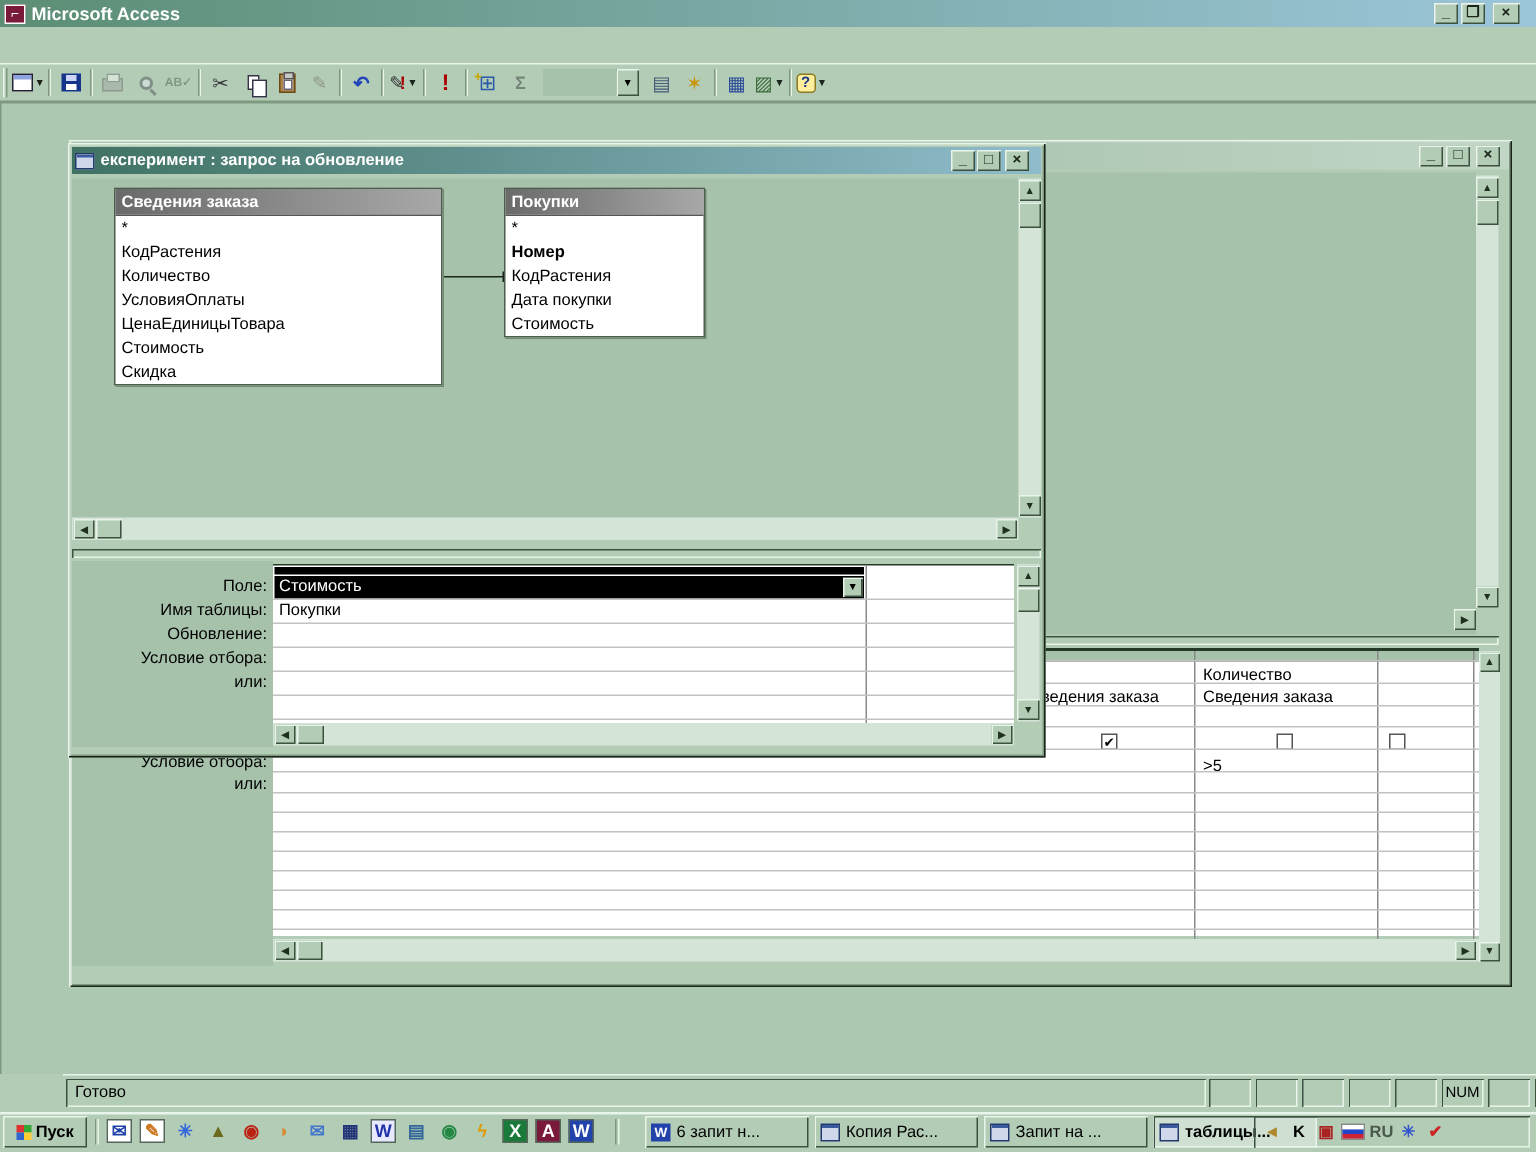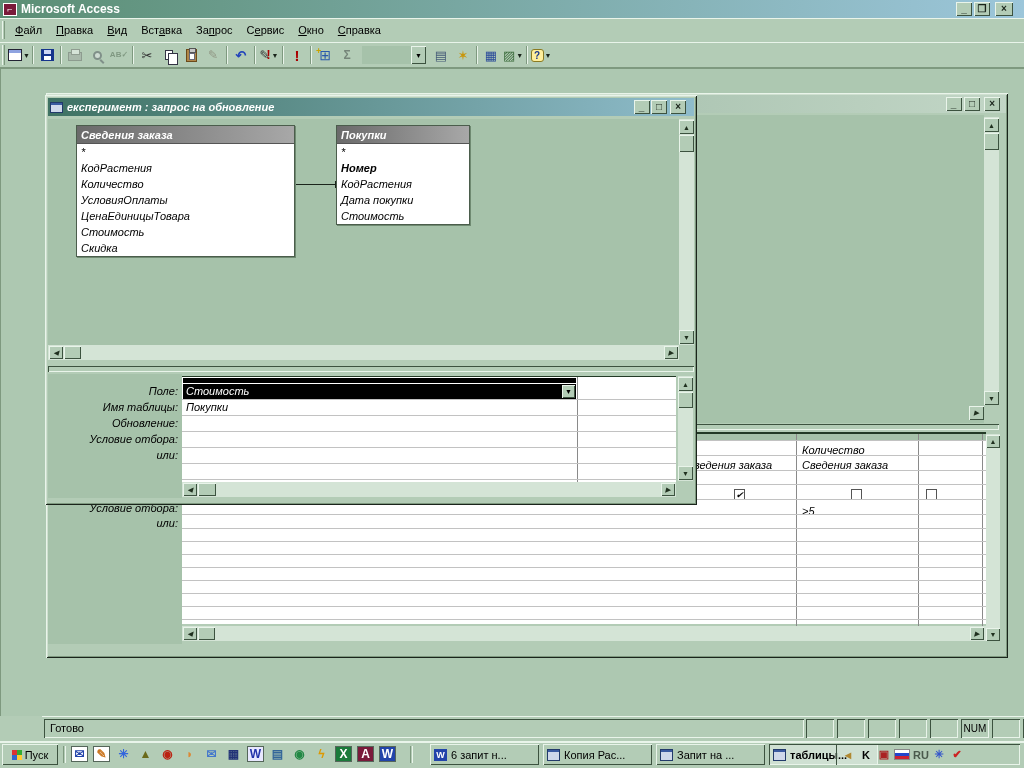--- a/index.html
+++ b/index.html
@@ -6,21 +6,21 @@
     --face:#b3ccb6; --face-dark:#a6c2aa; --mdi:#adc8b1;
     --hl:#e9f4ea; --hl2:#cfe0d0; --sh:#7e997f; --dk:#3c523f; --blk:#1a241b;
     --trough:#d4e4d6;
   }
   *{margin:0;padding:0;box-sizing:border-box;}
   html,body{width:1024px;height:768px;overflow:hidden;}
   body{font-family:"Liberation Sans",sans-serif;font-size:11px;color:#000;}
   #screen{position:relative;width:1024px;height:768px;background:var(--face);overflow:hidden;}
   .raised-thin{background:var(--face);box-shadow:inset 1px 1px 0 var(--hl),inset -1px -1px 0 var(--dk);}
   .sunken{box-shadow:inset 1px 1px 0 var(--dk),inset -1px -1px 0 var(--hl);}
-  .win{position:absolute;background:var(--face);box-shadow:inset 1px 1px 0 var(--hl),inset -1px -1px 0 var(--blk),inset 2px 2px 0 var(--hl2),inset -2px -2px 0 var(--sh);font-style:italic;}
+  .win{position:absolute;background:var(--face);box-shadow:inset 1px 1px 0 var(--hl),inset -1px -1px 0 var(--blk),inset 2px 2px 0 var(--hl2),inset -2px -2px 0 var(--sh);}
   .titlebar-text{color:#fff;font-weight:bold;white-space:nowrap;}
   .winbtn{position:absolute;width:16px;height:14px;display:flex;align-items:center;justify-content:center;font-size:10px;font-weight:bold;color:#1a241b;line-height:1;}
   .sb-btn{position:absolute;display:flex;align-items:center;justify-content:center;font-size:7px;color:#20301f;}
   .sb-trough{position:absolute;background:var(--trough);}
   .sb-thumb{position:absolute;}
   .menu-item{padding:4px 7px 5px;cursor:default;}
   .tb-btn{width:22px;height:21px;display:flex;align-items:center;justify-content:center;position:relative;}
   .tb-sep{width:2px;height:18px;margin:0 2px;box-shadow:inset 1px 0 0 var(--sh),inset -1px 0 0 var(--hl);}
   .tb-dis{opacity:.45;filter:grayscale(.7);}
   .dd{font-size:7px;margin-left:1px;color:#1a241b;}
@@ -63,31 +63,20 @@
 <div id="screen">
 
   <div id="app-titlebar" style="position: absolute; left: 0px; top: 0px; width: 1024px; height: 18px; display: flex; align-items: center; padding-left: 3px; background: linear-gradient(90deg, rgb(91, 142, 116), rgb(156, 198, 218));">
     <span style="width:14px;height:13px;background:#7a1a3a;color:#fff;font-size:9px;font-weight:bold;display:inline-flex;align-items:center;justify-content:center;margin-right:4px;border:1px solid #fff;">⌐</span>
     <span class="titlebar-text" style="font-size:12px;">Microsoft Access</span>
     <span class="winbtn raised-thin" style="left:956px;top:2px;">_</span>
     <span class="winbtn raised-thin" style="left:974px;top:2px;">❒</span>
     <span class="winbtn raised-thin" style="left:995px;top:2px;width:18px;">×</span>
   </div>
 
-  <div id="menubar" style="position:absolute;left:0;top:18px;width:1024px;height:24px;display:flex;align-items:center;box-shadow:inset 0 1px 0 var(--hl);">
-    <span style="width:3px;height:18px;margin:0 3px 0 2px;box-shadow:inset 1px 0 0 var(--hl),inset -1px 0 0 var(--sh);"></span>
-  <span class="menu-item"><u>Ф</u>айл</span>
-      <span class="menu-item"><u>П</u>равка</span>
-      <span class="menu-item"><u>В</u>ид</span>
-      <span class="menu-item">Вст<u>а</u>вка</span>
-      <span class="menu-item">За<u>п</u>рос</span>
-      <span class="menu-item">С<u>е</u>рвис</span>
-      <span class="menu-item"><u>О</u>кно</span>
-      <span class="menu-item"><u>С</u>правка</span>
-    </div>
 
   <div id="toolbar" style="position:absolute;left:0;top:42px;width:1024px;height:26px;display:flex;align-items:center;box-shadow:inset 0 1px 0 var(--hl),inset 0 -1px 0 var(--sh);">
     <span style="width:3px;height:20px;margin:0 3px 0 2px;box-shadow:inset 1px 0 0 var(--hl),inset -1px 0 0 var(--sh);"></span>
   <span class="tb-btn">
         <span class="ic-viewgrid"></span>
         <span class="dd">▼</span>
       </span>
       <span class="tb-sep"></span>
       <span class="tb-btn">
         <span class="ic-floppy"></span>
@@ -311,21 +300,21 @@
         <span class="sunken" style="width: 28px; height: 19px; line-height: 19px; text-align: center; font-size: 10px;"></span>
         <span class="sunken" style="width: 28px; height: 19px; line-height: 19px; text-align: center; font-size: 10px;"></span>
         <span class="sunken" style="width: 28px; height: 19px; line-height: 19px; text-align: center; font-size: 10px;"></span>
         <span class="sunken" style="width: 28px; height: 19px; line-height: 19px; text-align: center; font-size: 10px;">NUM</span>
         <span class="sunken" style="width: 28px; height: 19px; line-height: 19px; text-align: center; font-size: 10px;"></span>
         <span class="sunken" style="width: 28px; height: 19px; line-height: 19px; text-align: center; font-size: 10px;"></span>
       </div>
   </div>
 
   <div id="taskbar" style="position:absolute;left:0;top:741px;width:1024px;height:27px;box-shadow:inset 0 2px 0 var(--hl);">
-    <div class="raised-thin" style="position:absolute;left:2px;top:3px;width:56px;height:21px;display:flex;align-items:center;justify-content:center;gap:3px;font-weight:normal;">
+    <div class="raised-thin" style="position:absolute;left:2px;top:3px;width:56px;height:21px;display:flex;align-items:center;justify-content:center;gap:3px;font-weight:bold;">
       <span style="width:10px;height:10px;display:grid;grid-template-columns:5px 5px;grid-template-rows:5px 5px;">
         <i style="background:#d33;"></i>
           <i style="background:#3a3;"></i>
           <i style="background:#36c;"></i>
           <i style="background:#fc3;"></i>
       </span>
       <span>Пуск</span>
     </div>
     <span style="position:absolute;left:63px;top:5px;width:3px;height:17px;box-shadow:inset 1px 0 0 var(--sh),inset -1px 0 0 var(--hl);"></span>
     <div id="quick-launch" style="position:absolute;left:71px;top:5px;display:flex;">

